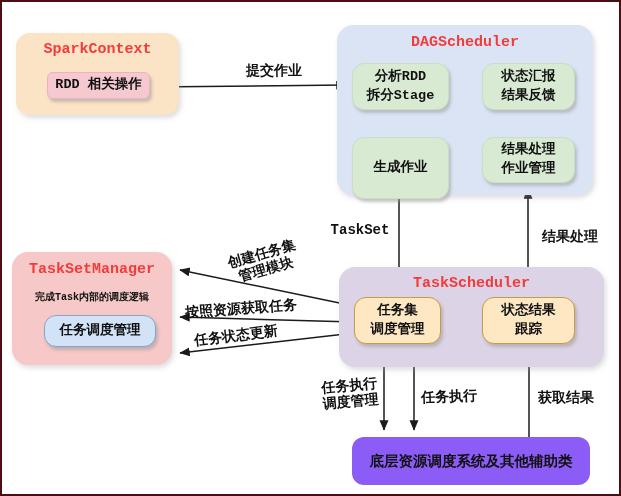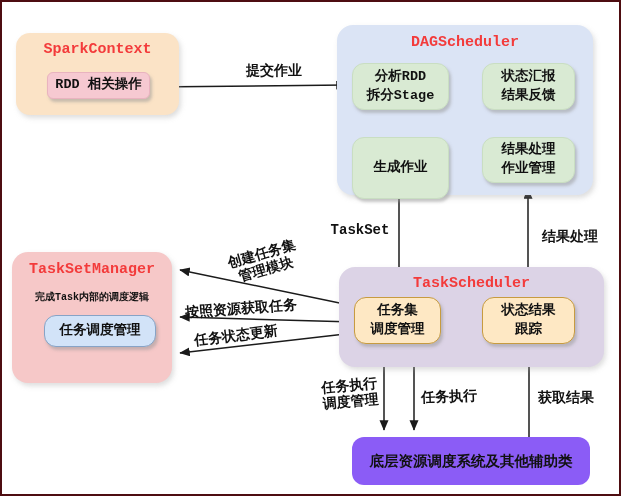--- a/index.html
+++ b/index.html
@@ -16,21 +16,21 @@
         border-radius:12px;box-shadow:2px 3px 3px rgba(150,150,150,.5)}
   .lbl{font-weight:bold;font-size:14px;text-align:center;line-height:1.15;white-space:nowrap}
   .spark{left:14px;top:31px;width:163px;height:82px;background:#fbe3c6;border-radius:14px;padding-top:8px}
   .rdd{left:45px;top:70px;width:103px;height:27px;background:#f6c9d1;border:1px solid #e9b3bf;border-radius:6px}
   .dag{left:335px;top:23px;width:256px;height:170px;background:#dbe4f5;padding-top:9px}
   .green{background:#d9ead3;border:1px solid #c9dec2}
   .boxA{left:350px;top:61px;width:97px;height:47px}
   .boxB{left:480px;top:61px;width:93px;height:47px}
   .boxC{left:350px;top:135px;width:97px;height:62px}
   .boxD{left:480px;top:135px;width:93px;height:46px}
-  .tsm{left:10px;top:250px;width:160px;height:131px;background:#f6c8c8;padding-top:9px}
+  .tsm{left:10px;top:250px;width:160px;height:113px;background:#f6c8c8;padding-top:9px}
   .tsmdesc{left:12px;top:288px;width:156px;text-align:center;font-weight:bold;font-size:10px}
   .bluechip{left:42px;top:313px;width:112px;height:32px;background:#d2e3f8;border:1px solid #87a3c6}
   .ts{left:337px;top:265px;width:265px;height:100px;background:#dcd3e6;padding-top:8px}
   .orange{background:#fee8c4;border:1.5px solid #c79b40}
   .boxE{left:352px;top:295px;width:87px;height:47px}
   .boxF{left:480px;top:295px;width:93px;height:47px}
   .bottom{left:350px;top:435px;width:238px;height:48px;background:#8b5cf6;border-radius:12px;
           display:flex;align-items:center;justify-content:center;font-weight:bold;font-size:14.5px}
   .l-submitjob{left:232px;top:61px;width:80px}
   .l-taskset{left:316px;top:220px;width:84px}

